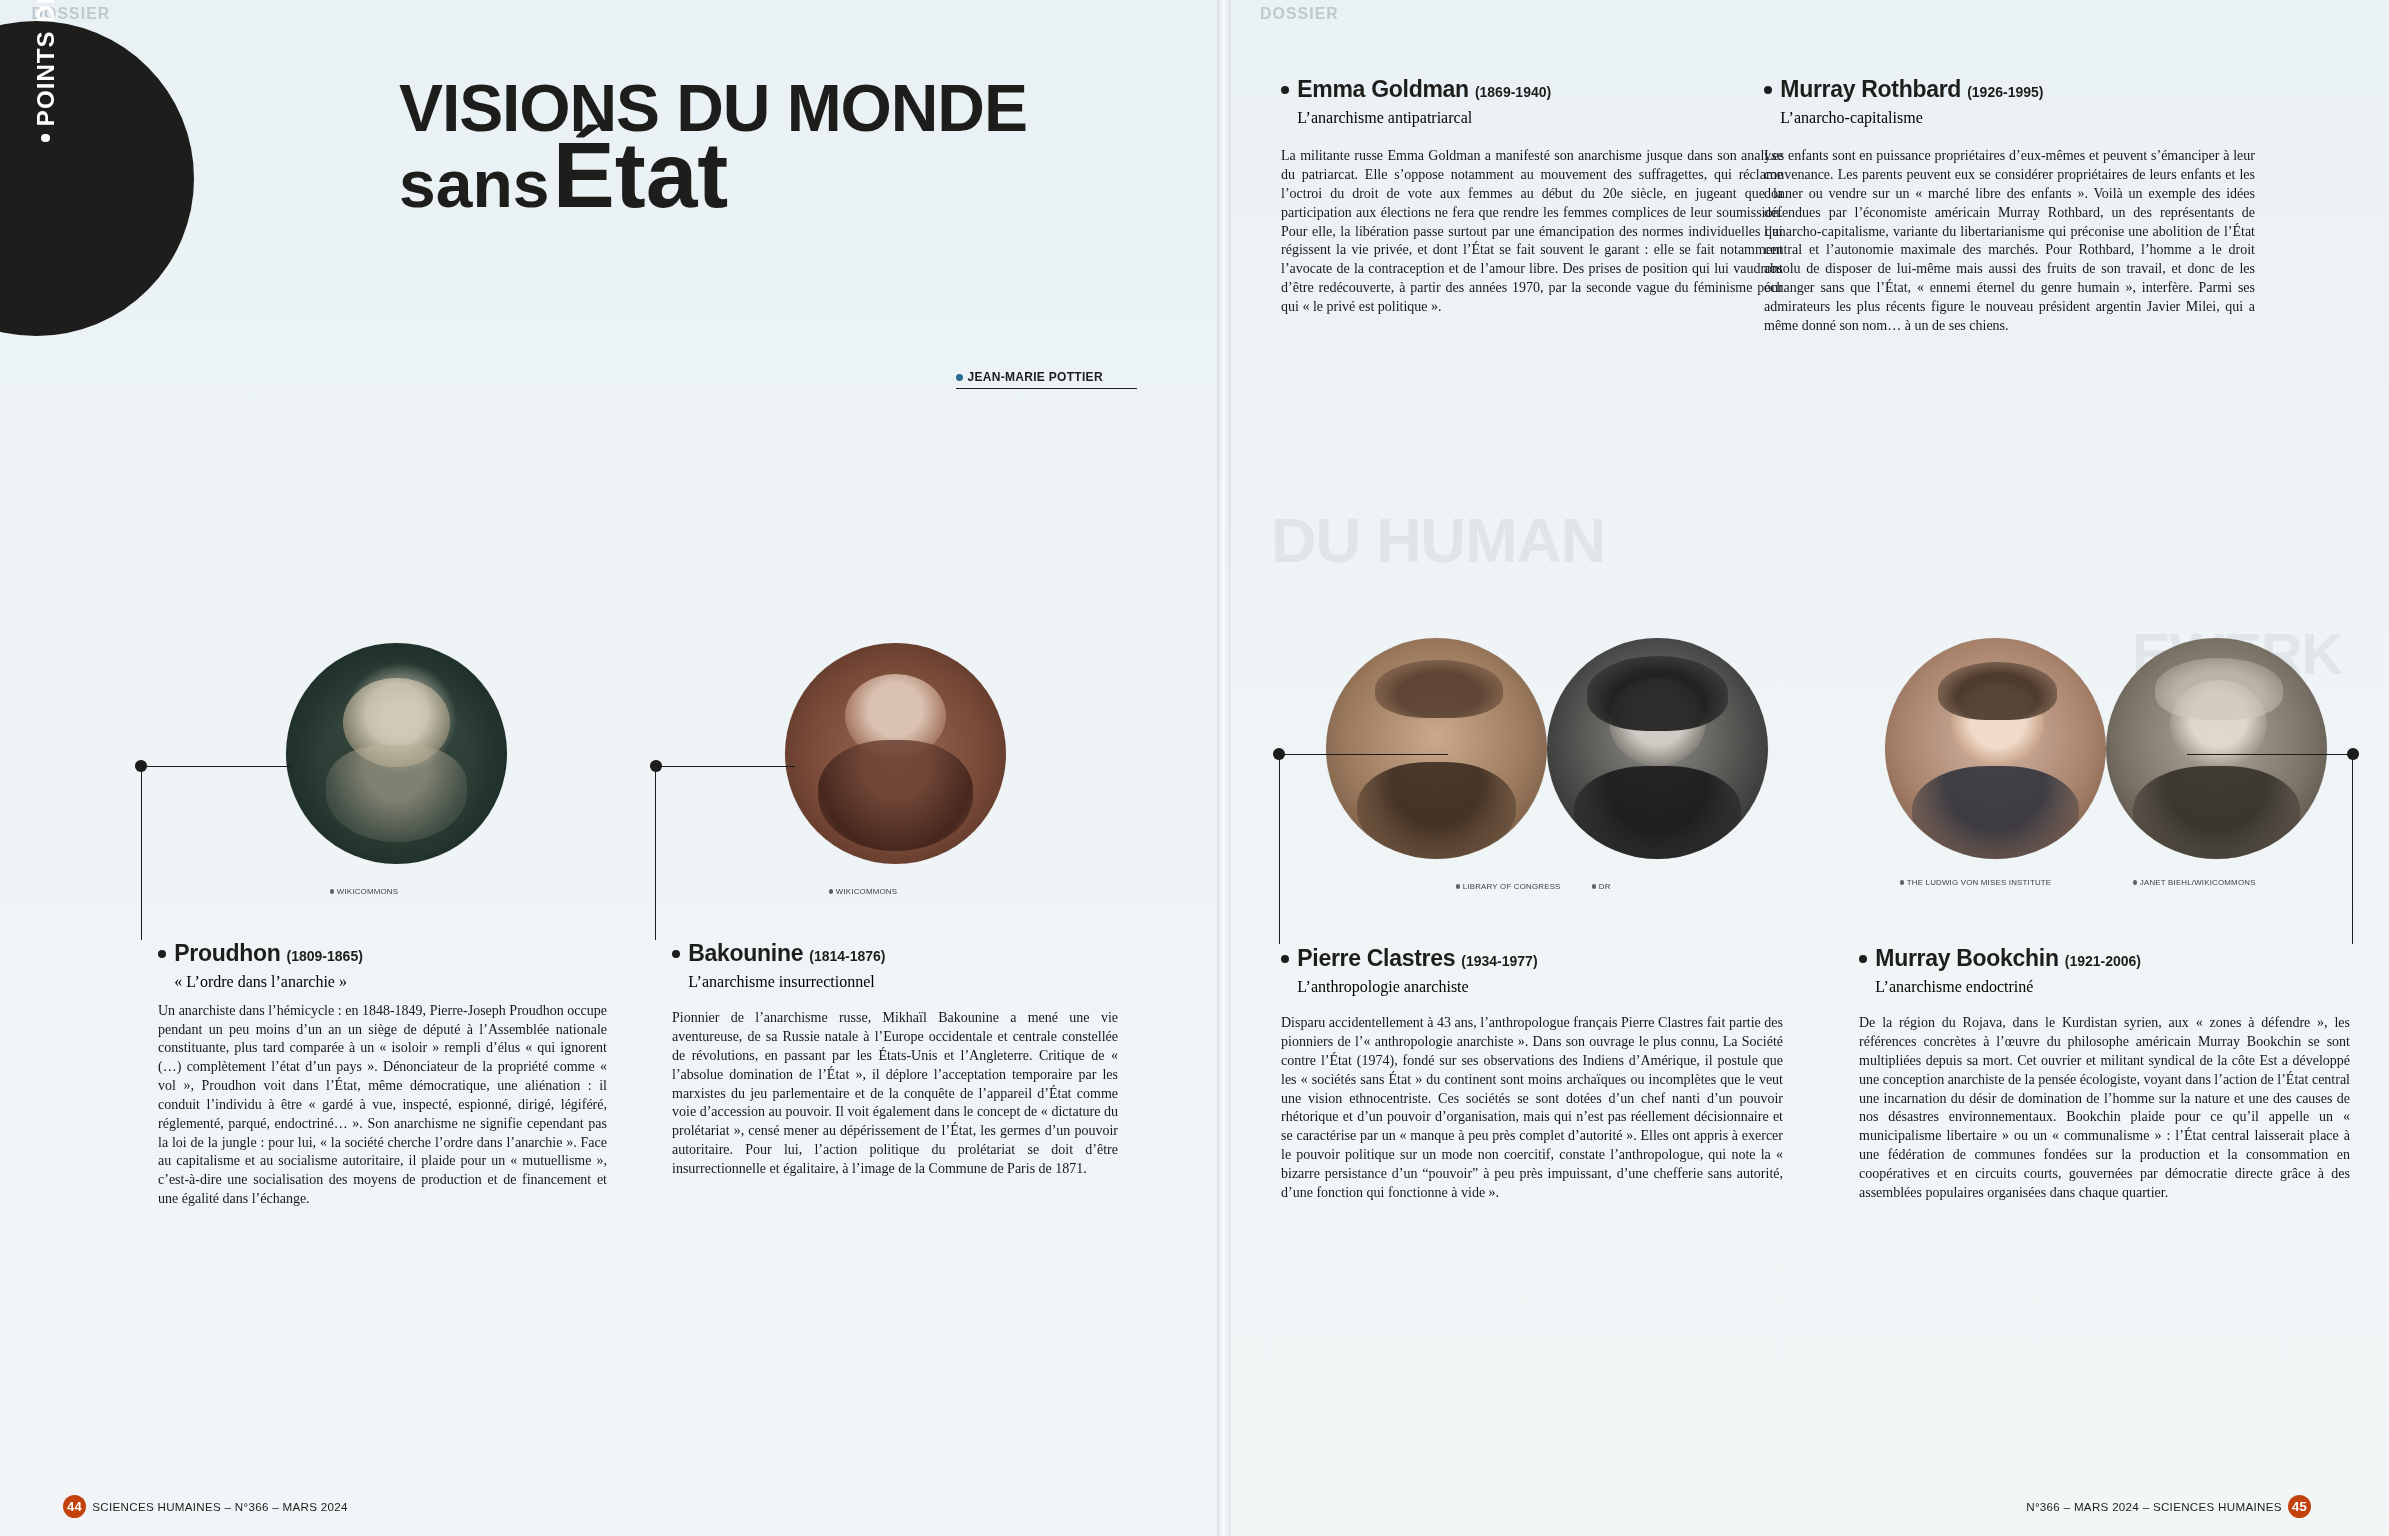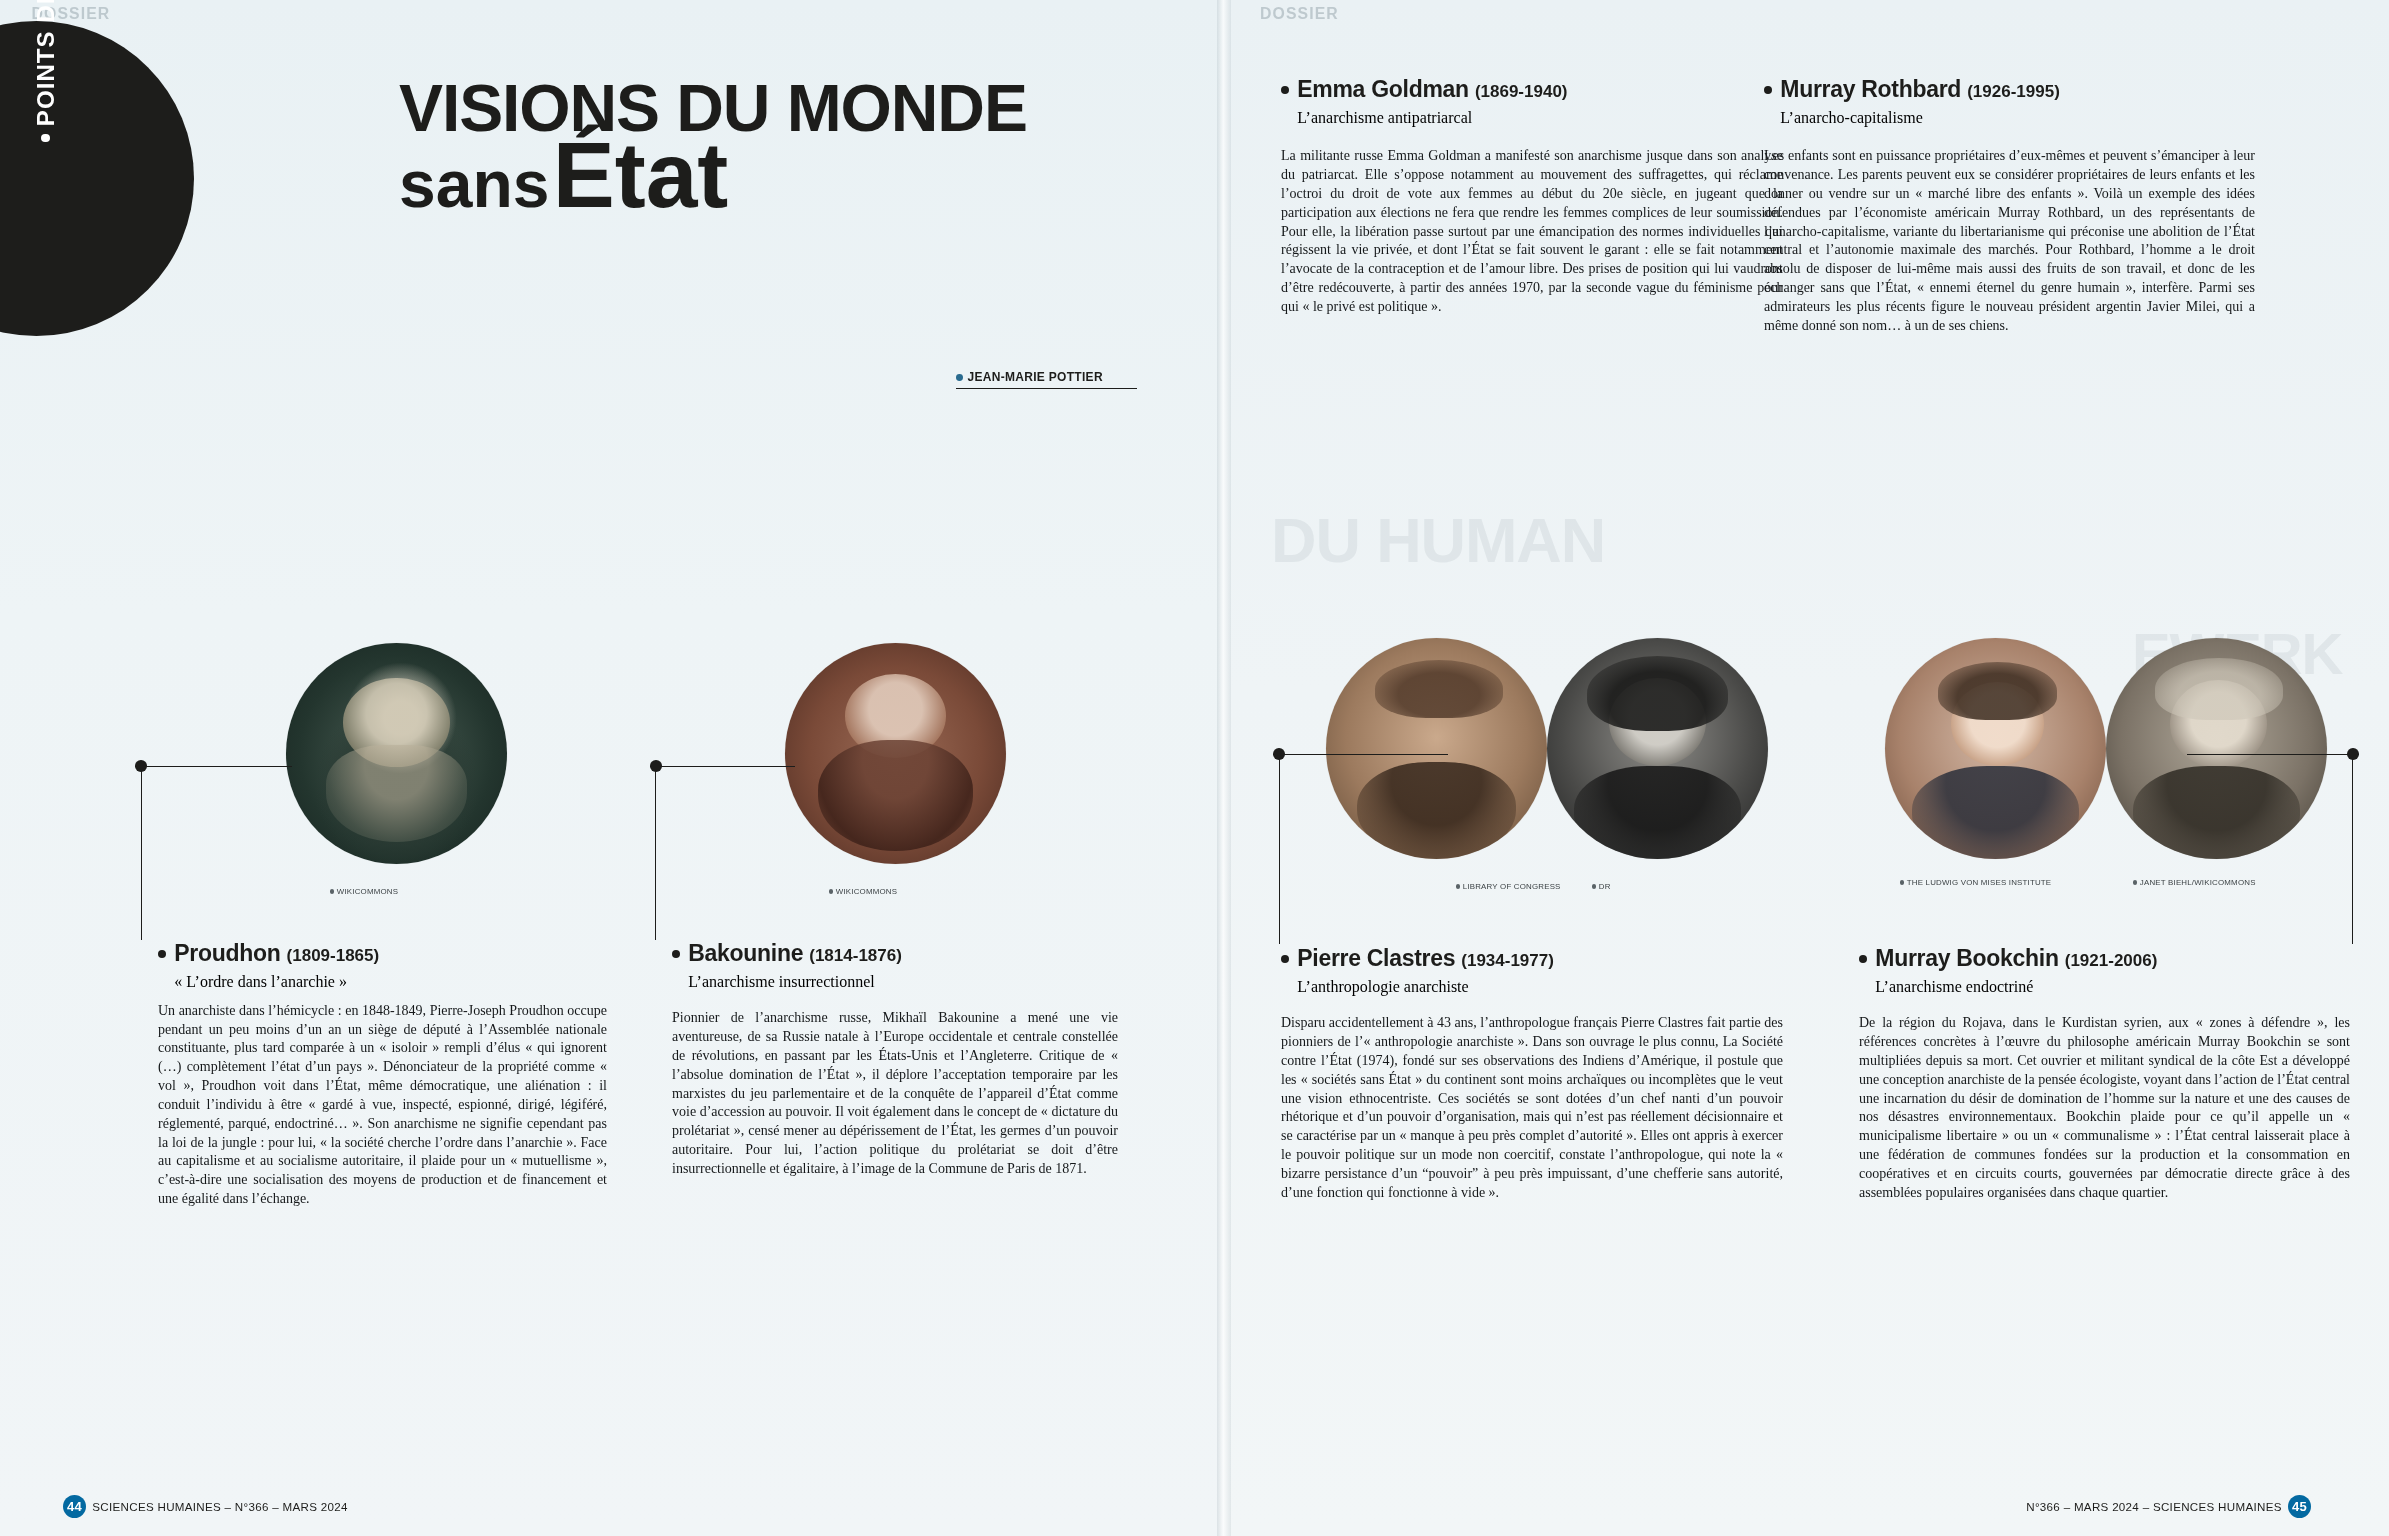--- a/index.html
+++ b/index.html
@@ -143,21 +143,21 @@
     display: inline-block;
     width: 7.9px;
     height: 7.9px;
     border-radius: 50%;
     background: #1d1d1b;
     margin-right: 8.4px;
     position: relative;
     top: -3.2px;
   }
   .years {
-    font-size: 17px;
+    font-size: 14px;
     font-weight: bold;
     letter-spacing: 0;
   }
   .subtitle {
     font-family: "Liberation Serif", serif;
     font-size: 16px;
     margin-top: 6.3px;
     margin-left: 16.3px;
     color: #000000;
     line-height: 1.12;
@@ -216,21 +216,21 @@
     position: absolute;
     bottom: 19px;
     font-family: "Liberation Sans", sans-serif;
     font-size: 11.6px;
     letter-spacing: 0.3px;
     color: #1d1d1b;
     font-weight: bold;
   }
   .folio .num {
     display: inline-block;
-    background: #0369a1;
+    background: #c2410c;
     color: #ffffff;
     border-radius: 50%;
     width: 23px;
     height: 23px;
     line-height: 23px;
     text-align: center;
     font-size: 13px;
     margin-right: 6.3px;
     vertical-align: middle;
   }

